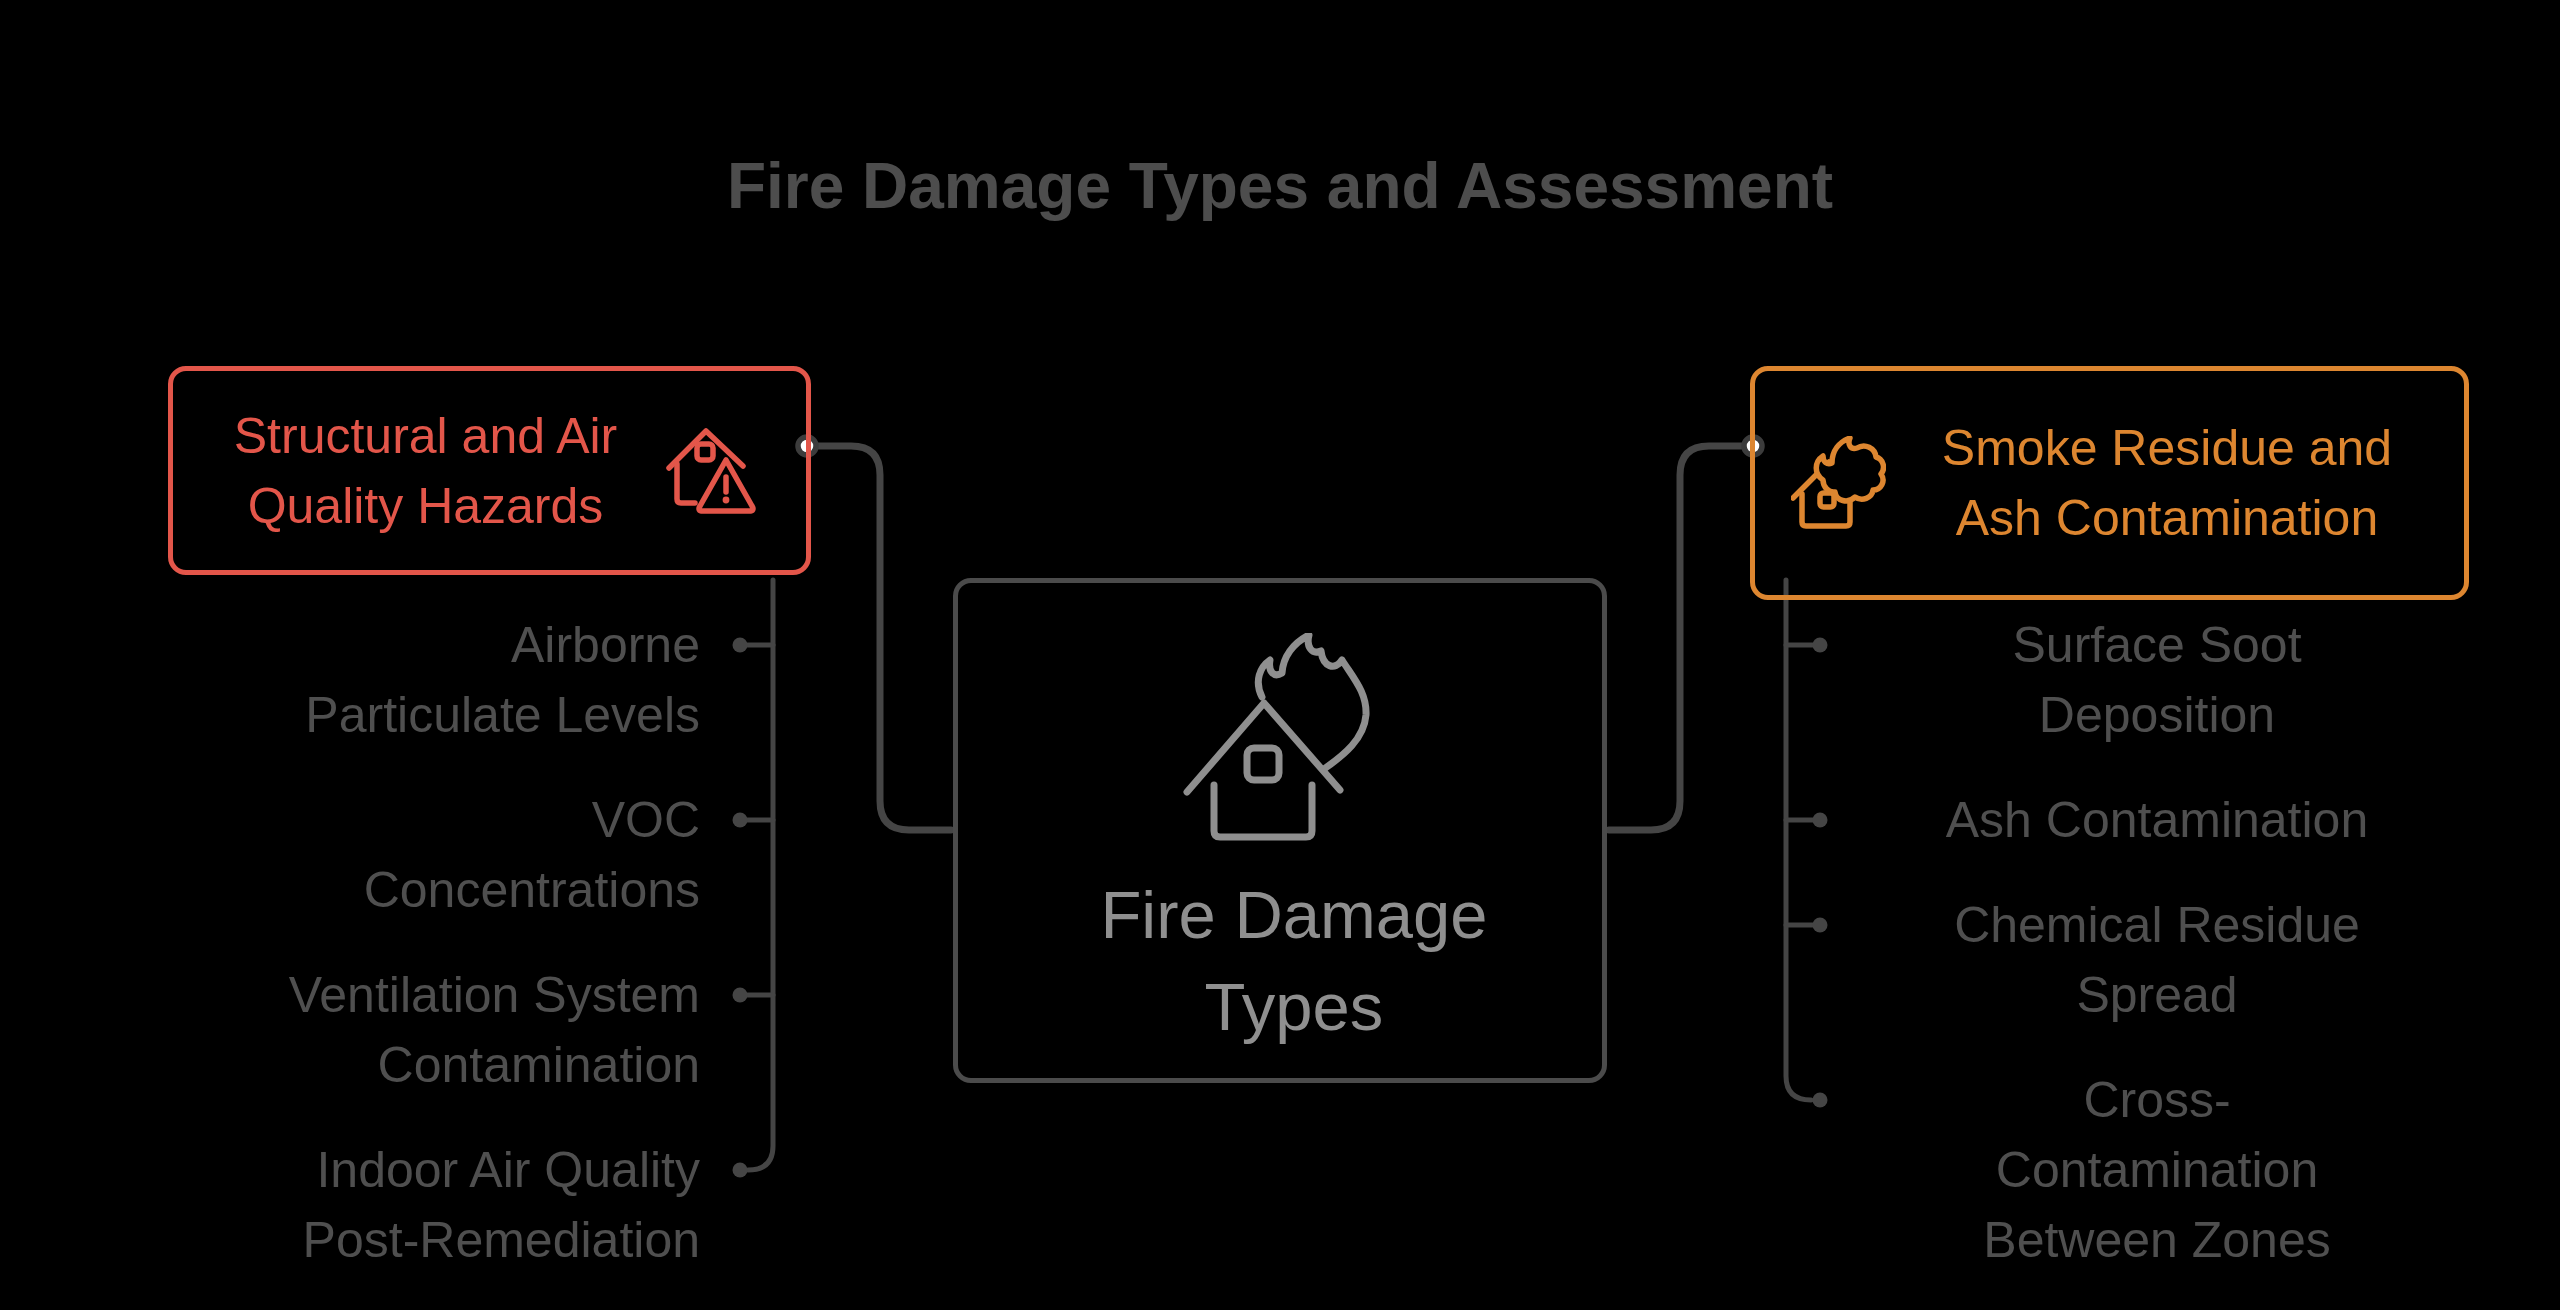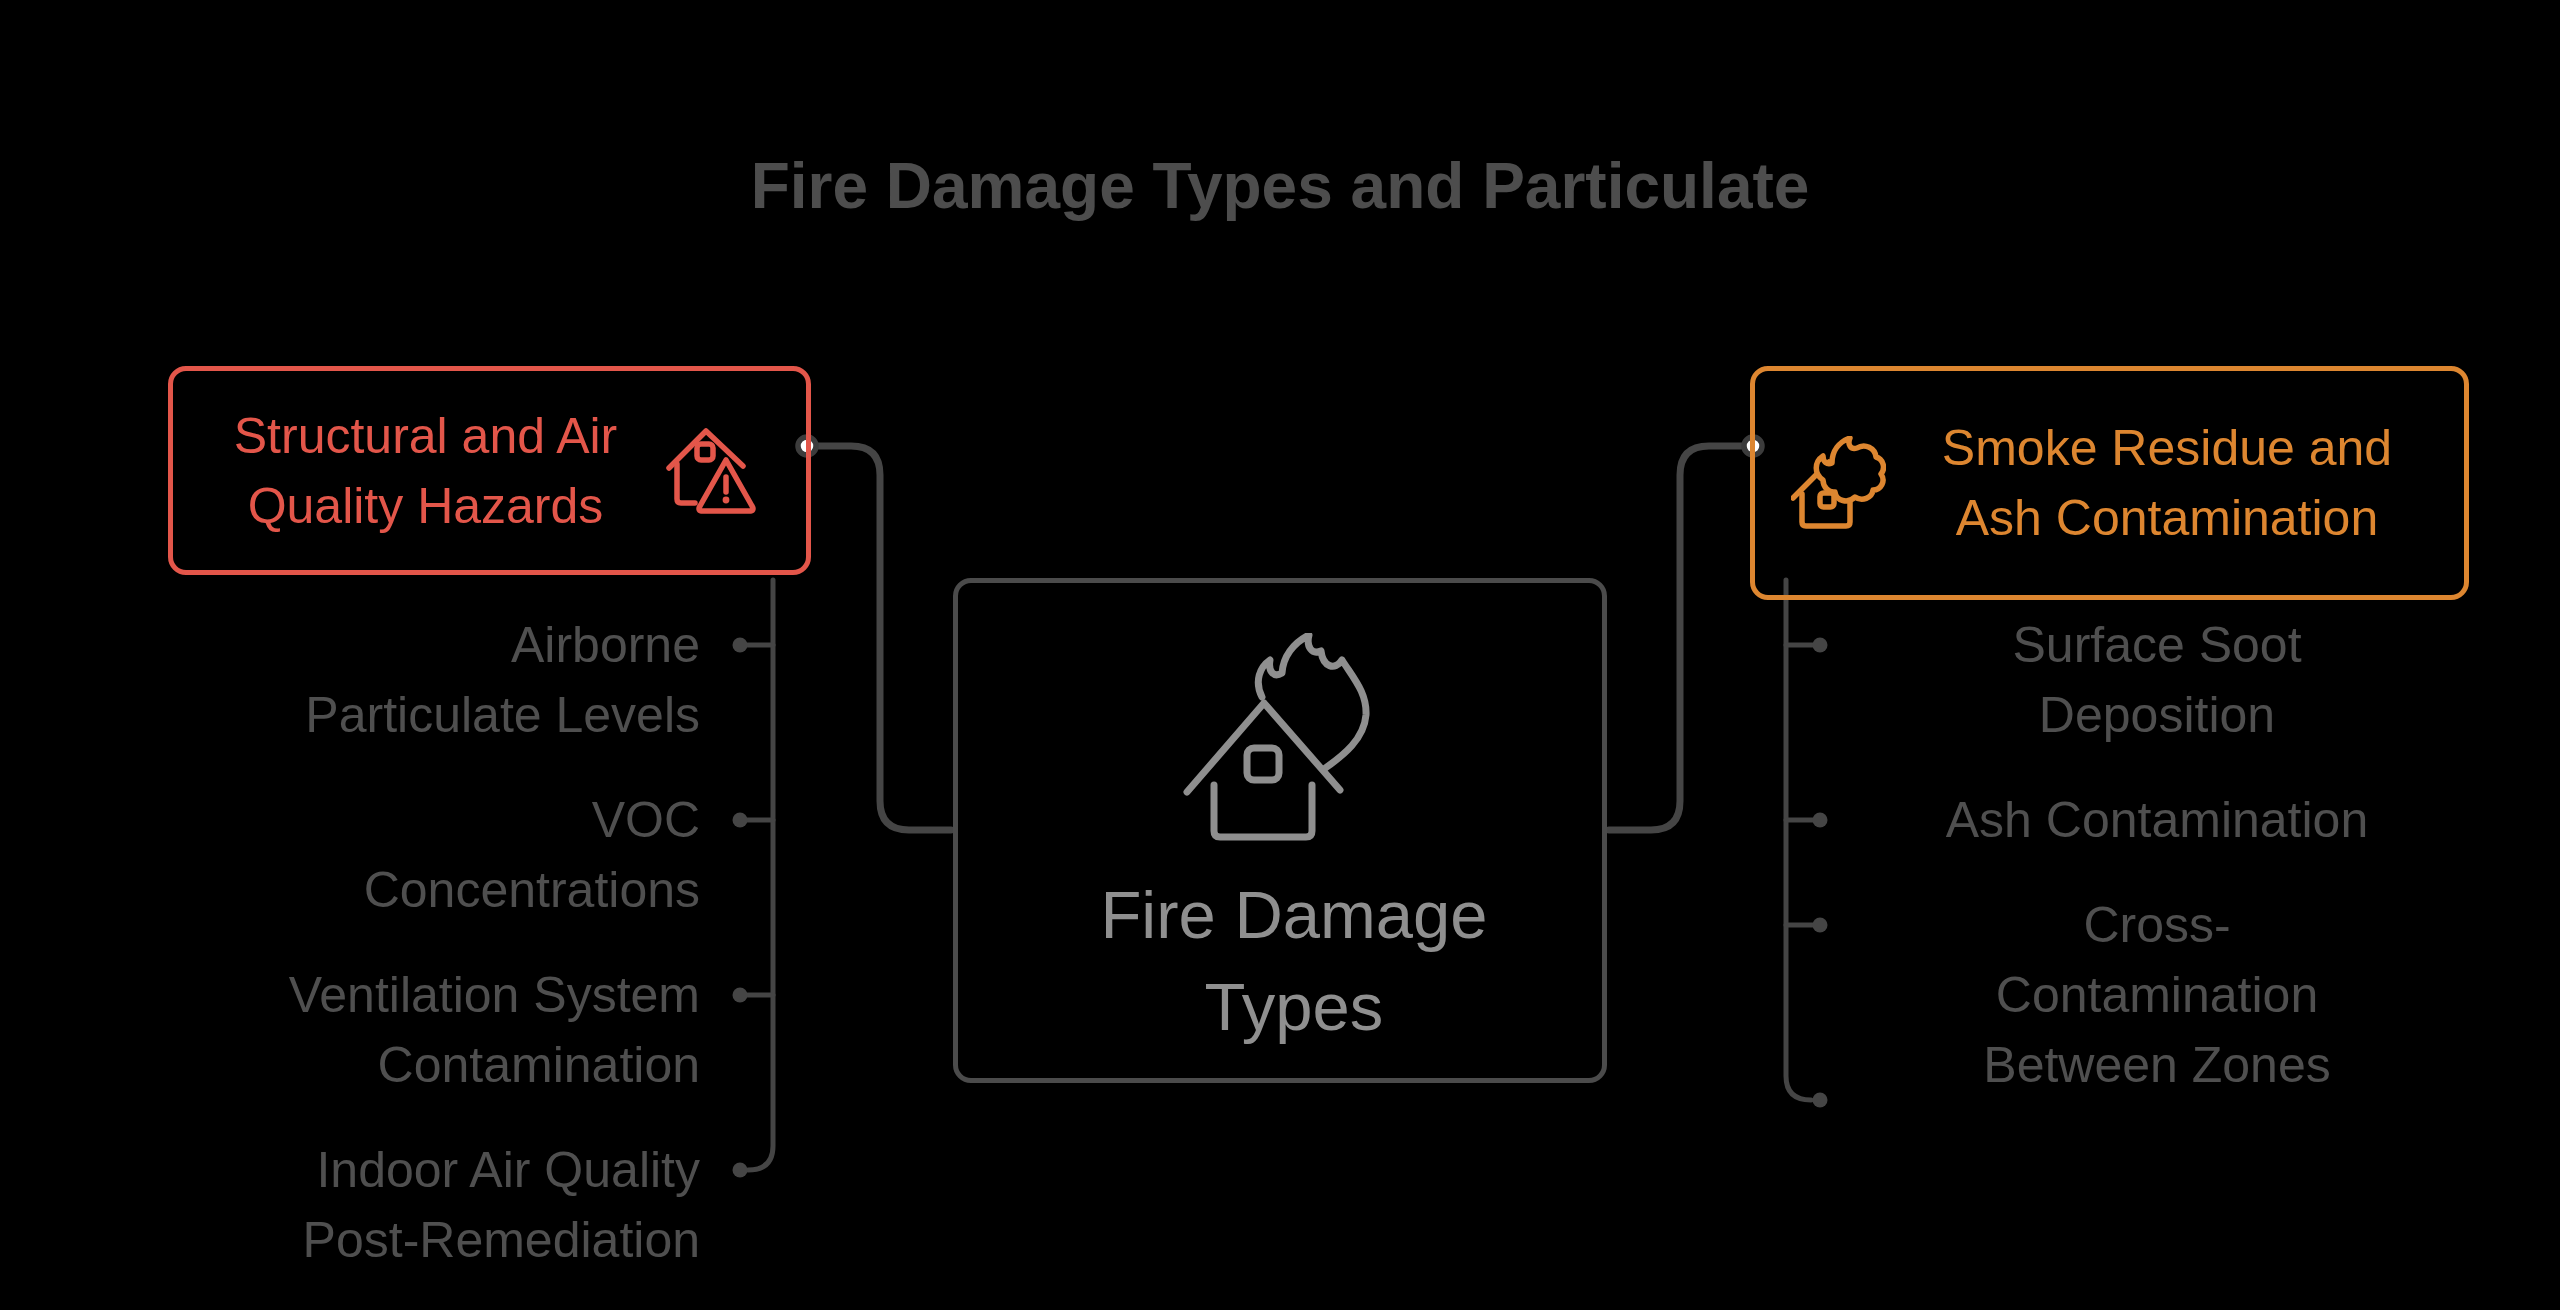--- a/index.html
+++ b/index.html
@@ -43,21 +43,21 @@
   .icon-red .dotfill{fill:var(--branch-red);stroke:none;}
   .icon-orange path,.icon-orange rect{stroke:var(--branch-orange);}
   .icon-gray path,.icon-gray rect{stroke:var(--node-text);stroke-width:7;}
   .icon-gray .maskfill{stroke:none;}
 </style>
 </head>
 <body>
 
 <div class="stage">
 
-  <div class="title">Fire Damage Types and Particulate</div>
+  <div class="title">Fire Damage Types and Assessment</div>
 
   <svg class="wires" viewBox="0 0 2560 1310">
     <g>
       <path class="wire" d="M 807 446 H 851 Q 880 446 880 475 V 801 Q 880 830 909 830 H 951"></path>
     </g>
     <g>
       <path class="wire" d="M 1753 446 H 1709 Q 1680 446 1680 475 V 801 Q 1680 830 1651 830 H 1609"></path>
     </g>
 
     <g>
@@ -122,16 +122,17 @@
   <div class="items left">
     <div class="item">Airborne<br>Particulate Levels</div>
     <div class="item">VOC<br>Concentrations</div>
     <div class="item">Ventilation System<br>Contamination</div>
     <div class="item">Indoor Air Quality<br>Post-Remediation</div>
   </div>
 
   <div class="items right">
     <div class="item">Surface Soot<br>Deposition</div>
     <div class="item">Ash Contamination</div>
+    <div class="item">Chemical Residue<br>Spread</div>
     <div class="item">Cross-<br>Contamination<br>Between Zones</div>
   </div>
 
 </div>
 
 </body></html>

